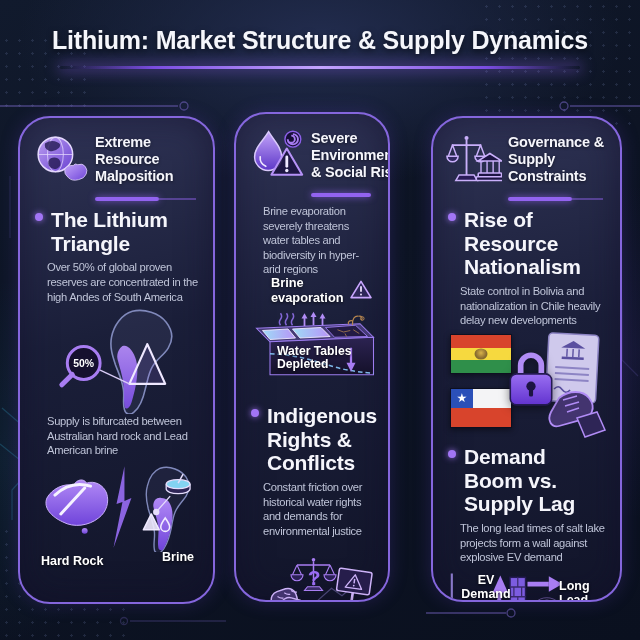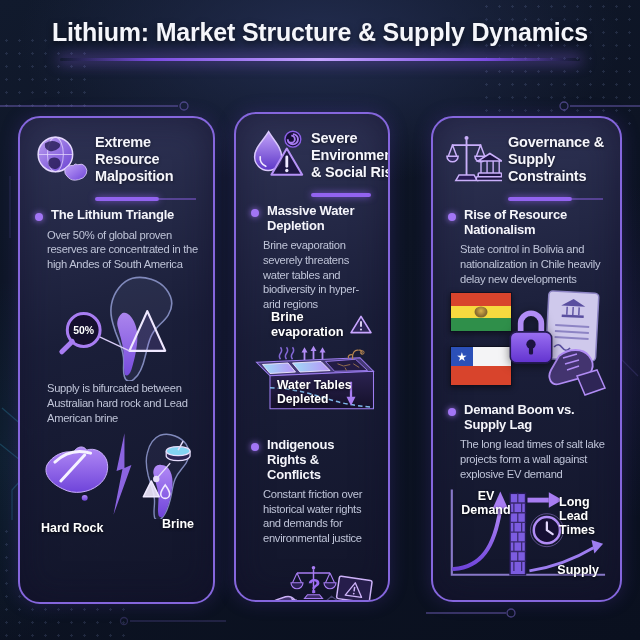--- a/index.html
+++ b/index.html
@@ -11,45 +11,45 @@
       radial-gradient(ellipse 200px 260px at 0% 72%, rgba(42,140,170,.10) 0%, rgba(0,0,0,0) 70%),
       radial-gradient(ellipse 220px 240px at 100% 55%, rgba(110,70,210,.10) 0%, rgba(0,0,0,0) 70%),
       linear-gradient(155deg, #111a2d 0%, #0d1424 45%, #0a101f 100%);
   }
   .dots { position:absolute; background-image:radial-gradient(rgba(150,170,230,.15) 1px, transparent 1.3px); background-size:13px 13px; }
   .d1 { right:0; top:0; width:160px; height:135px; }
   .d2 { left:0; top:34px; width:95px; height:80px; }
   .d3 { left:0; bottom:0; width:130px; height:115px; }
   .bg-lines { position:absolute; inset:0; }
 
-  header { position:relative; padding-top:18px; text-align:center; }
+  header { position:relative; padding-top:26px; text-align:center; }
   h1 { font-size:25px; font-weight:bold; letter-spacing:-.2px; color:#f5f6fb; text-shadow:0 2px 6px rgba(0,0,0,.55); }
   .title-underline { width:520px; height:3px; margin:11px auto 0; border-radius:2px;
     background:linear-gradient(90deg, rgba(120,80,220,0) 0%, #7a4ce0 18%, #c4a4ff 50%, #7a4ce0 82%, rgba(120,80,220,0) 100%);
     box-shadow:0 0 14px 2px rgba(146,99,239,.5); }
 
-  .card { position:absolute; border:2px solid #8566dd; border-radius:22px; padding:13px 13px 10px;
+  .card { position:absolute; border:2px solid #8566dd; border-radius:32px; padding:13px 13px 10px;
     background:linear-gradient(168deg, rgba(49,53,88,.96) 0%, rgba(27,31,58,.97) 45%, rgba(18,21,42,.98) 100%);
     box-shadow:0 0 18px rgba(90,60,180,.28), inset 0 0 34px rgba(16,12,40,.55); overflow:hidden; }
   #card1 { left:18px;  top:116px; width:197px; height:488px; }
   #card2 { left:234px; top:112px; width:156px; height:490px; }
   #card3 { left:431px; top:116px; width:191px; height:486px; }
 
   .card-head { display:flex; gap:6px; }
   .card-icon { width:56px; height:58px; flex:none; }
   .card-icon svg { width:100%; height:100%; }
   .card-title { font-size:14.5px; font-weight:bold; line-height:1.18; letter-spacing:-.2px; color:#f5f5fb; padding-top:3px; text-shadow:0 1px 3px rgba(0,0,0,.5); }
 
   .head-rule { display:flex; align-items:center; margin:8px 4px 7px 62px; }
   .head-rule .bar { width:64px; height:4px; border-radius:2px; background:#9263ef; box-shadow:0 0 7px rgba(146,99,239,.8); }
   .head-rule .line { flex:1; height:1.5px; background:rgba(146,99,239,.45); }
 
   .sec-head { display:flex; gap:8px; align-items:flex-start; margin:7px 2px 5px; }
   .sec-head .dot { width:8px; height:8px; border-radius:50%; background:#a275f5; box-shadow:0 0 6px rgba(162,117,245,.9); margin-top:5px; flex:none; }
-  .sec-head h3 { font-size:13px; font-weight:bold; line-height:1.13; letter-spacing:-.2px; color:#f5f5fb; }
+  .sec-head h3 { font-size:21px; font-weight:bold; line-height:1.13; letter-spacing:-.2px; color:#f5f5fb; }
   .sec-body { margin:0 0 4px 14px; font-size:11.2px; letter-spacing:-.3px; line-height:1.3; color:#bfc4d8; }
 
   .fig { position:relative; }
   .fig svg { display:block; }
   .fig-label { position:absolute; font-weight:bold; font-size:12.5px; line-height:1.12; color:#fff; text-shadow:0 1px 3px rgba(0,0,0,.75); }
 
   .fig-map { height:106px; margin-top:2px; }
   .fig-map svg { width:100%; height:100%; }
 
   .fig-split { height:110px; }
@@ -234,24 +234,20 @@
           <circle cx="40.5" cy="45.5" r="1.8" fill="#efe9ff"></circle>
         </svg>
       </span>
       <h2 class="card-title">Severe Environmental &amp; Social Risks</h2>
     </div>
     <div class="head-rule">
         <i class="bar"></i>
         <i class="line"></i>
       </div>
 
-    <div class="sec-head">
-      <span class="dot"></span>
-      <h3>Massive Water Depletion</h3>
-    </div>
     <p class="sec-body">Brine evaporation severely threatens water tables and biodiversity in hyper-arid regions</p>
 
     <div class="fig fig-evap">
       <div class="evap-row">
         <span class="evap-label">Brine evaporation</span>
         <span class="warn-icon">
           <svg viewBox="0 0 24 21" fill="none">
             <path d="M12 1.5 L23 19.5 H1 Z" stroke="#c9a6ff" stroke-width="1.8" stroke-linejoin="round" fill="rgba(100,60,180,.25)"></path>
             <path d="M12 7 v6" stroke="#e9dffc" stroke-width="2"></path>
             <circle cx="12" cy="16" r="1.1" fill="#e9dffc"></circle>

